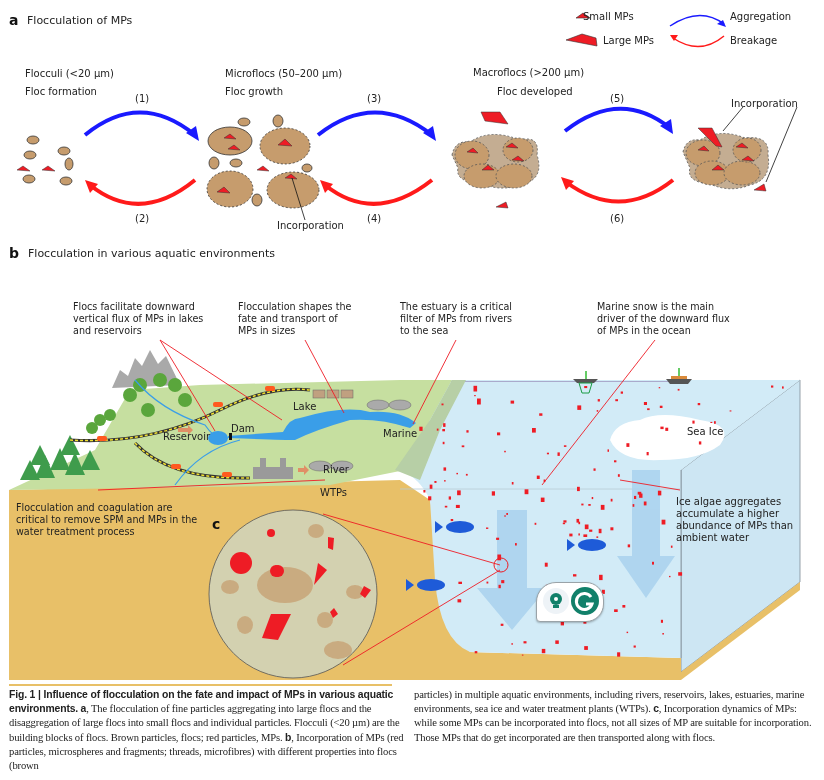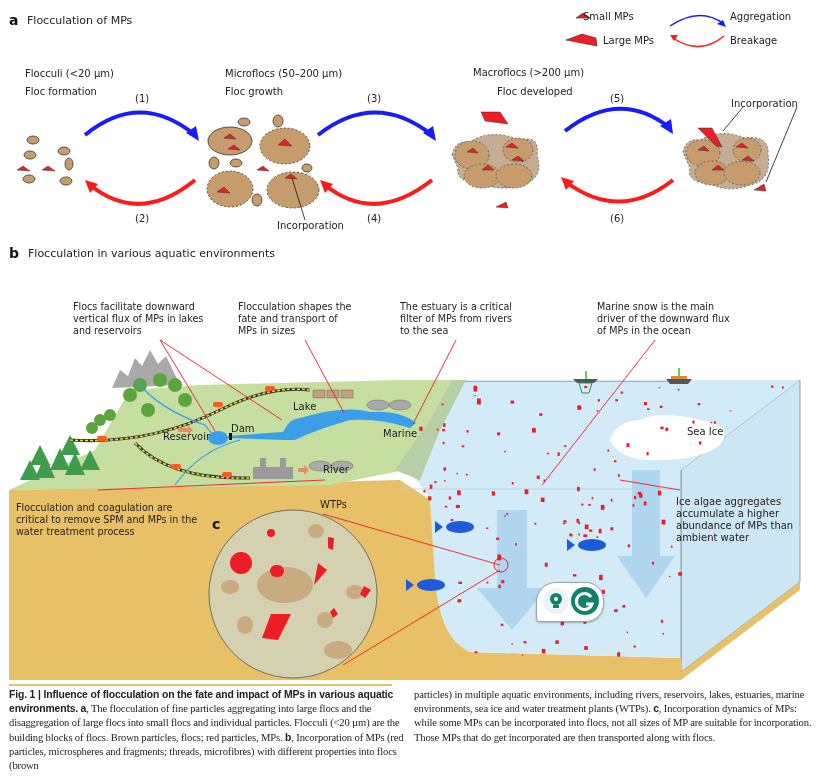--- a/index.html
+++ b/index.html
@@ -461,21 +461,21 @@
     <div>accumulate a higher</div>
     <div>abundance of MPs than</div>
     <div>ambient water</div>
 </div>
 
 <div class="abs lbl" style="left:293px;top:400px;">Lake</div>
 <div class="abs lbl" style="left:323px;top:417px;margin-top:46px;">River</div>
 <div class="abs lbl" style="left:163px;top:430px;">Reservoir</div>
 <div class="abs lbl" style="left:231px;top:422px;">Dam</div>
 <div class="abs lbl" style="left:383px;top:427px;">Marine</div>
-<div class="abs lbl" style="left:320px;top:498px;">WTPs</div>
+<div class="abs lbl" style="left:320px;top:486px;">WTPs</div>
 <div class="abs lbl" style="left:667px;top:425px;margin-left:20px;">Sea Ice</div>
 
 <div class="abs panel-letter" style="left:212px;top:516px;">c</div>
 
 <div class="widget">
   <div class="bulb">
     <svg width="26" height="26" viewBox="0 0 26 26">
         <circle cx="13" cy="11" r="6" fill="#11806a"></circle>
         <rect x="10" y="17" width="6" height="3" fill="#11806a"></rect>
         <circle cx="13" cy="11" r="2" fill="#fff"></circle>

